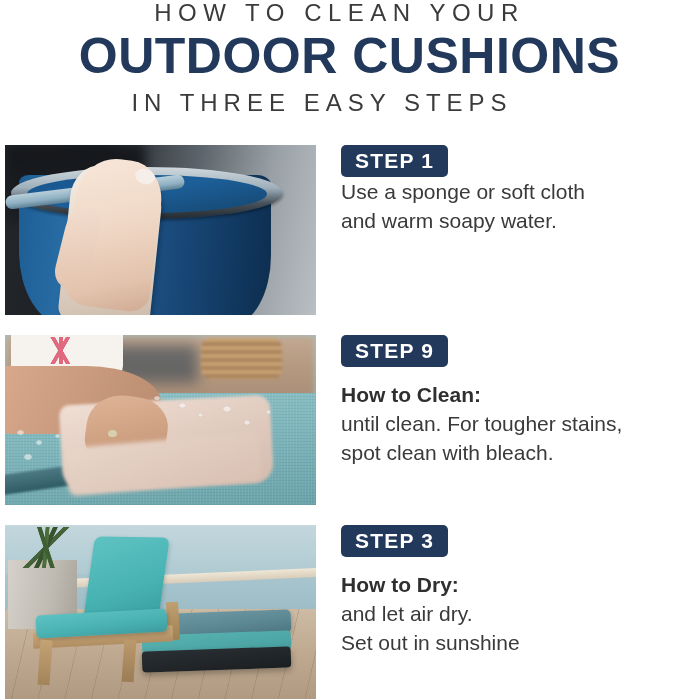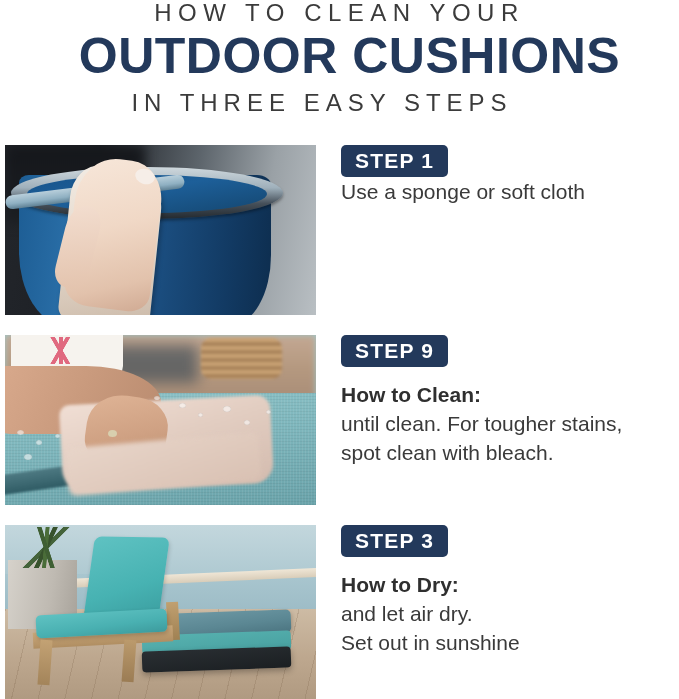--- a/index.html
+++ b/index.html
@@ -241,20 +241,21 @@
       <div class="p1-handle"></div>
       <div class="p1-cloth"></div>
       <div class="p1-hand"></div>
       <div class="p1-thumb"></div>
       <div class="p1-nail"></div>
     </div>
 
     <div class="txtcol">
       <div class="badge">STEP 1</div>
       <div class="bodyline">Use a sponge or soft cloth</div>
+      <div class="bodyline">and warm soapy water.</div>
     </div>
   </div>
 
   <div class="step-row" id="row-2">
 
     <div class="photo">
       <div class="p2-bg"></div>
       <div class="p2-floor"></div>
       <div class="p2-darkband"></div>
       <div class="p2-basket"></div>

